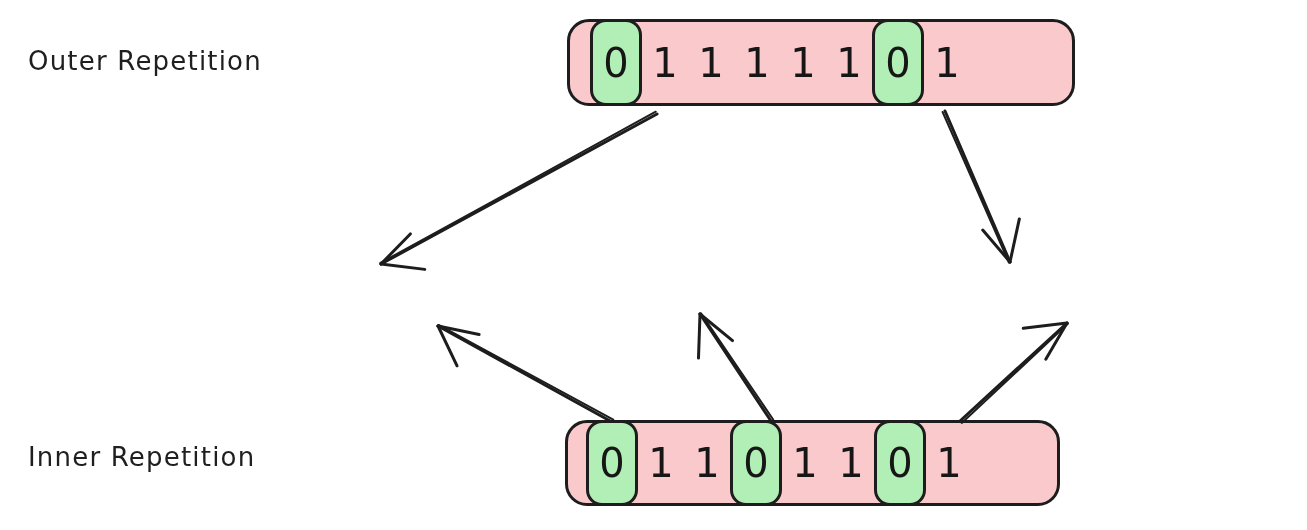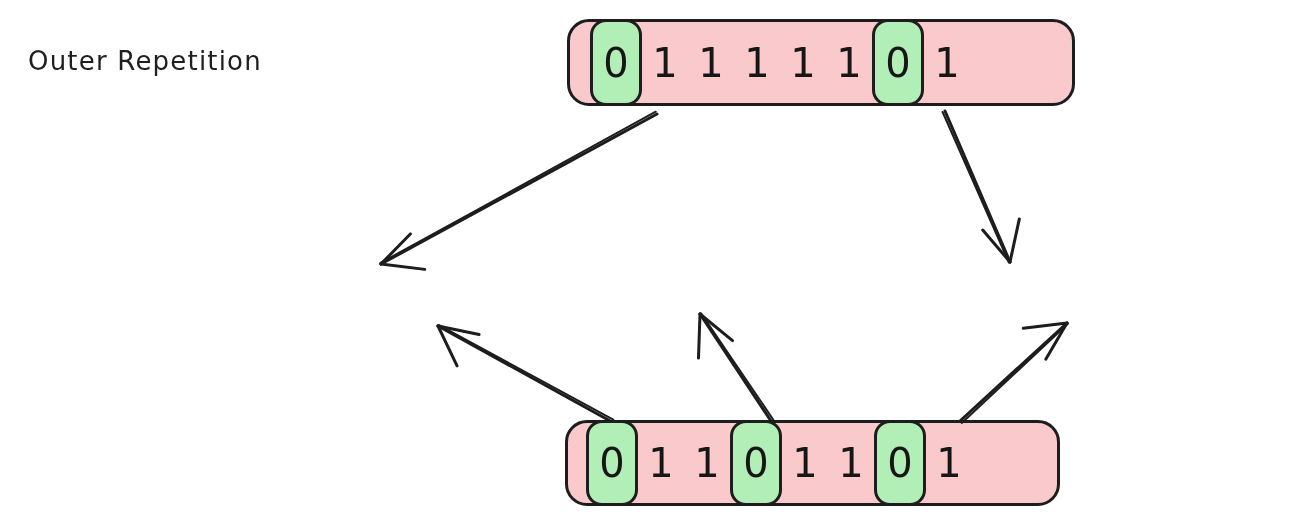--- a/index.html
+++ b/index.html
@@ -113,20 +113,21 @@
       <div class="bit">1</div>
       <div class="bit">1</div>
       <div class="bit">1</div>
       <div class="bit">1</div>
       <div class="bit">1</div>
       <div class="bit hl">0</div>
       <div class="bit">1</div>
     </div>
 
 
+  <div class="row-label" id="label-inner">Inner Repetition</div>
 
   <div class="seq-bar" id="bar-inner">
       <div class="bit hl">0</div>
       <div class="bit">1</div>
       <div class="bit">1</div>
       <div class="bit hl">0</div>
       <div class="bit">1</div>
       <div class="bit">1</div>
       <div class="bit hl">0</div>
       <div class="bit">1</div>

